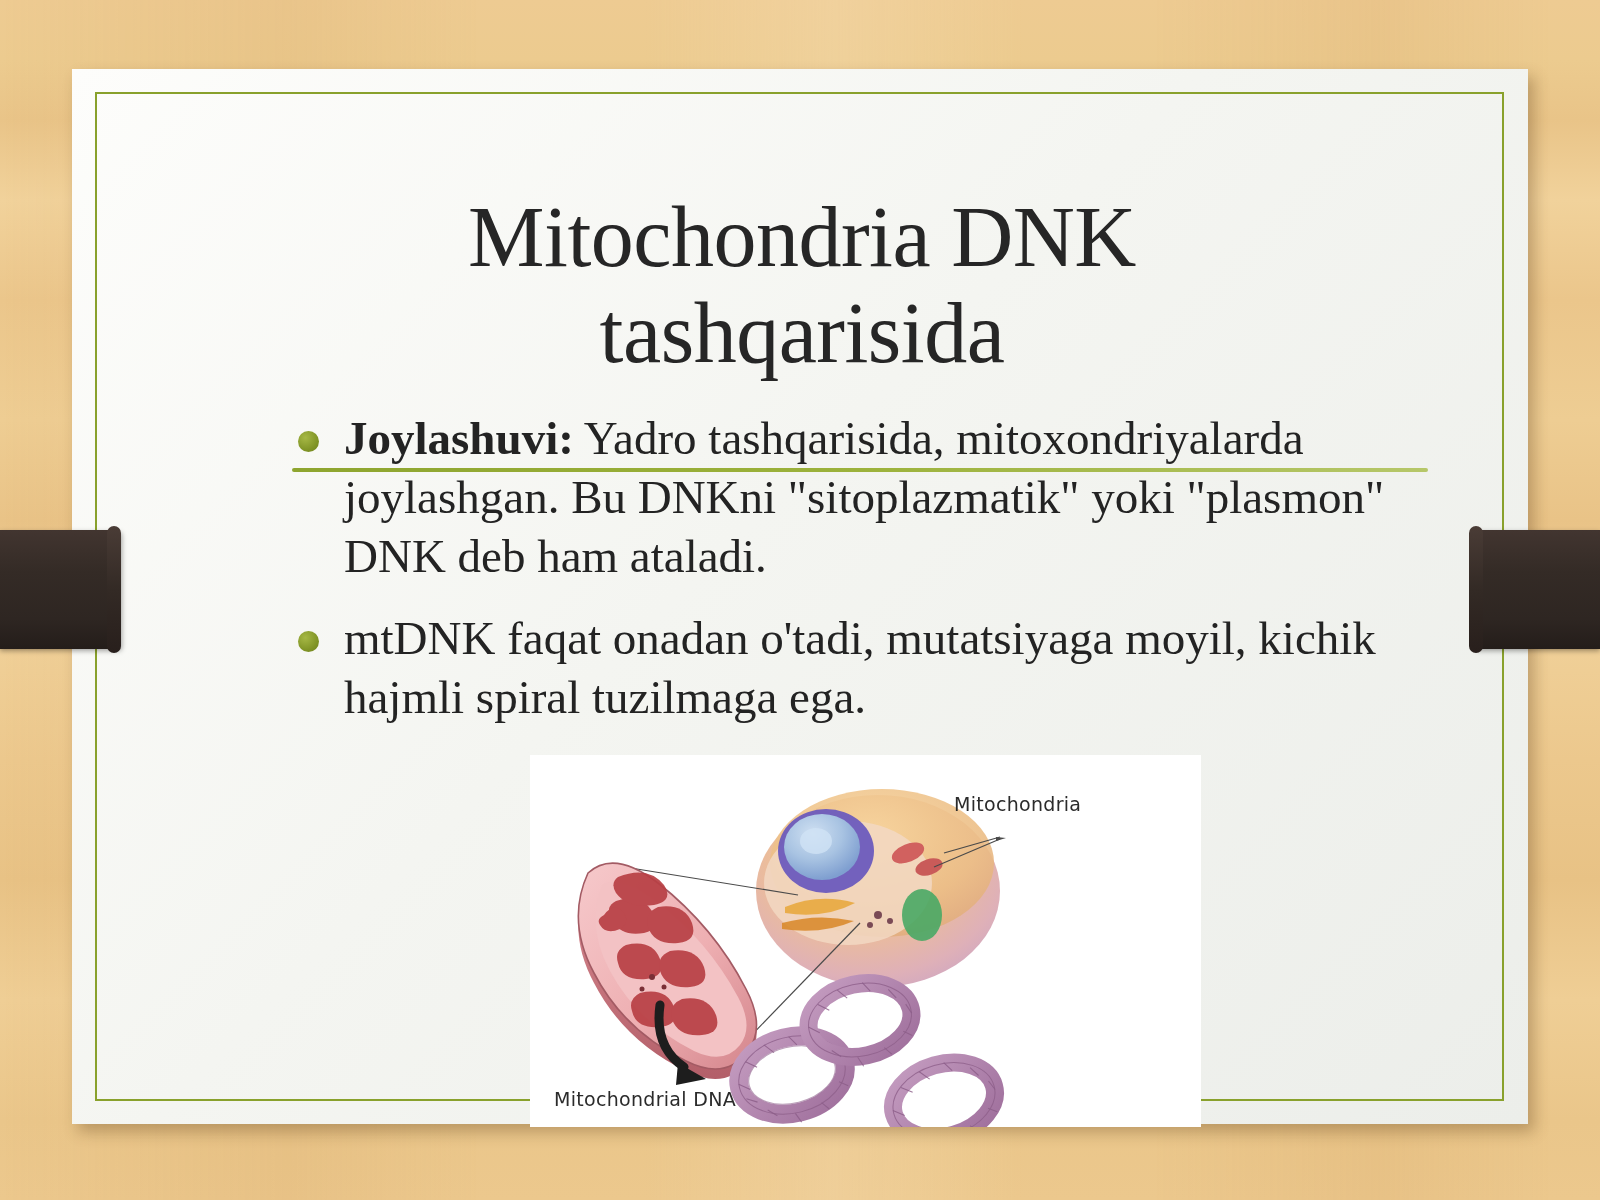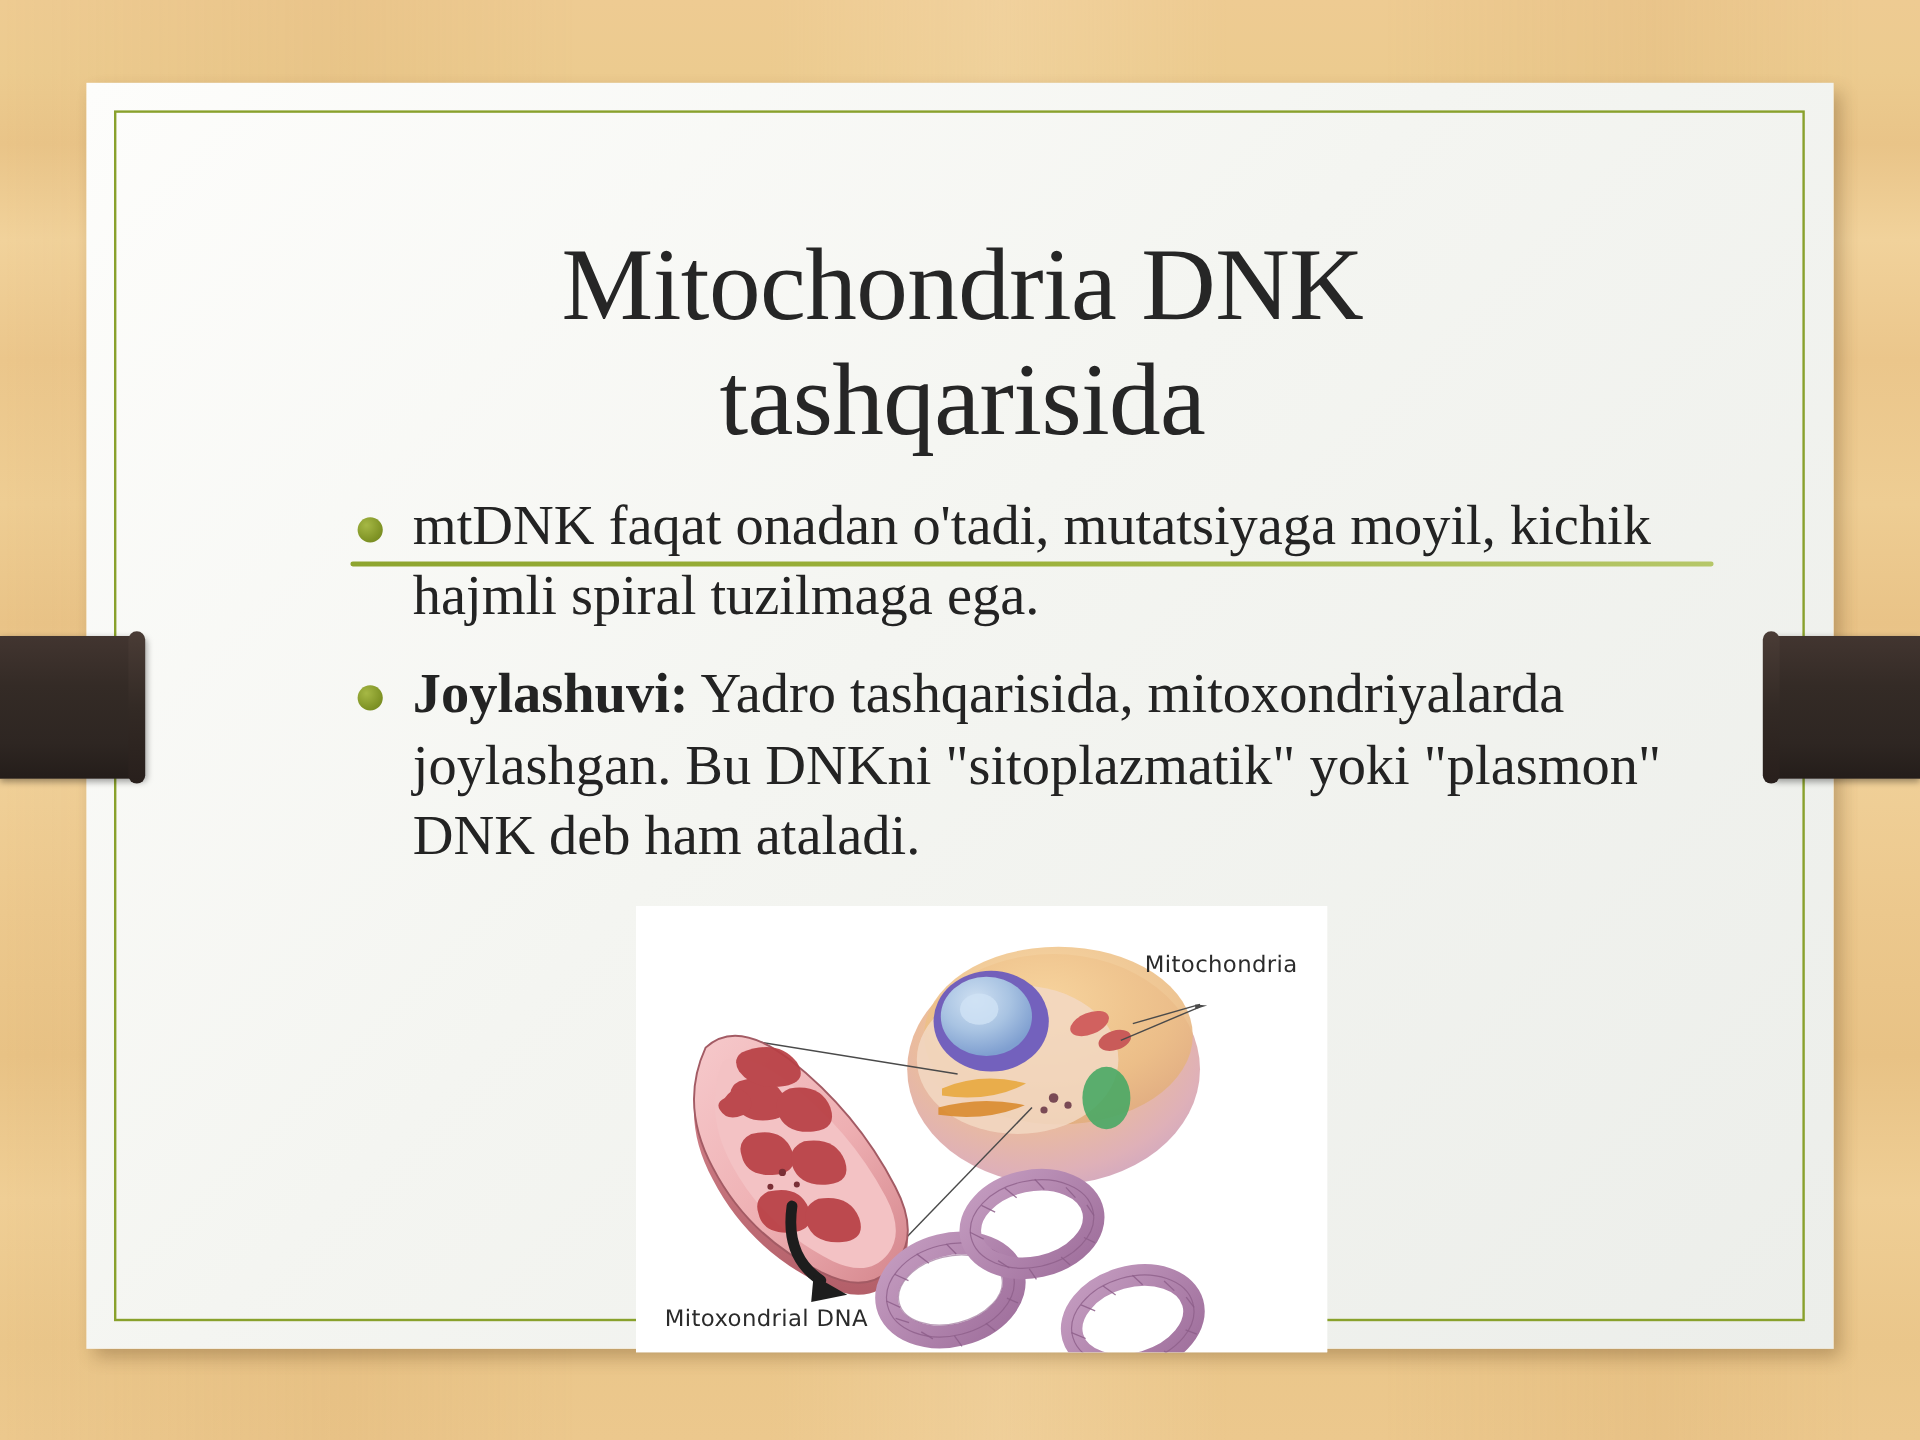--- a/index.html
+++ b/index.html
@@ -141,21 +141,21 @@
     background: radial-gradient(circle at 35% 32%, #a6b845 0%, #7f9325 65%, #6f8220 100%);
   }
   .bullet-text { display: block; }
   .lead-term { font-weight: bold; }
 
   
   #figure-image {
     position: absolute;
     left: 458px;
     top: 686px;
-    width: 576px;
+    width: 671px;
     height: 372px;
     background: #ffffff;
     overflow: hidden;
   }
   .fig-label {
     position: absolute;
     font-family: "DejaVu Sans", sans-serif;
     color: #2b2b2b;
     font-size: 19px;
     letter-spacing: .3px;
@@ -178,26 +178,26 @@
     <span>Mitochondria DNK</span><br>
     <span>tashqarisida</span>
   </div>
 
   <div id="title-underline-rule"></div>
 
   <div id="body-content">
 
     <div class="bullet-row">
       <span class="bullet-dot"></span>
-      <span class="bullet-text">mtDNK faqat onadan o'tadi, mutatsiyaga moyil, kichik hajmli spiral tuzilmaga ega.</span>
+      <span class="bullet-text"><span class="lead-term">Joylashuvi:</span><span> Yadro tashqarisida, mitoxondriyalarda joylashgan. Bu DNKni "sitoplazmatik" yoki "plasmon" DNK deb ham ataladi.</span></span>
     </div>
 
     <div class="bullet-row">
       <span class="bullet-dot"></span>
-      <span class="bullet-text"><span class="lead-term">Joylashuvi:</span><span> Yadro tashqarisida, mitoxondriyalarda joylashgan. Bu DNKni "sitoplazmatik" yoki "plasmon" DNK deb ham ataladi.</span></span>
+      <span class="bullet-text">mtDNK faqat onadan o'tadi, mutatsiyaga moyil, kichik hajmli spiral tuzilmaga ega.</span>
     </div>
 
   </div>
 
   <div id="figure-image">
     <svg width="578" height="372" viewBox="0 0 578 372">
       <defs>
         <radialGradient id="cellBody" cx="42%" cy="34%" r="78%">
           <stop offset="0%" stop-color="#f6d6a6"></stop>
           <stop offset="48%" stop-color="#eab996"></stop>
@@ -331,21 +331,21 @@
               <path d="M48 -6 l4 10"></path>
             <path d="M40 20 l8 6"></path>
               <path d="M18 32 l6 8"></path>
           </g>
         </g>
       </g>
     </svg>
 
     <div class="fig-label" id="fig-label-mitochondria">Mitochondria</div>
 
-    <div class="fig-label" id="fig-label-mtdna">Mitoxondrial DNA</div>
+    <div class="fig-label" id="fig-label-mtdna">Mitochondrial DNA</div>
   </div>
 
 </div>
 
 <div class="clip-band" id="clip-band-left"></div>
 <div class="clip-knob" id="clip-knob-left"></div>
 <div class="clip-band" id="clip-band-right"></div>
 <div class="clip-knob" id="clip-knob-right"></div>
 
 </body></html>

